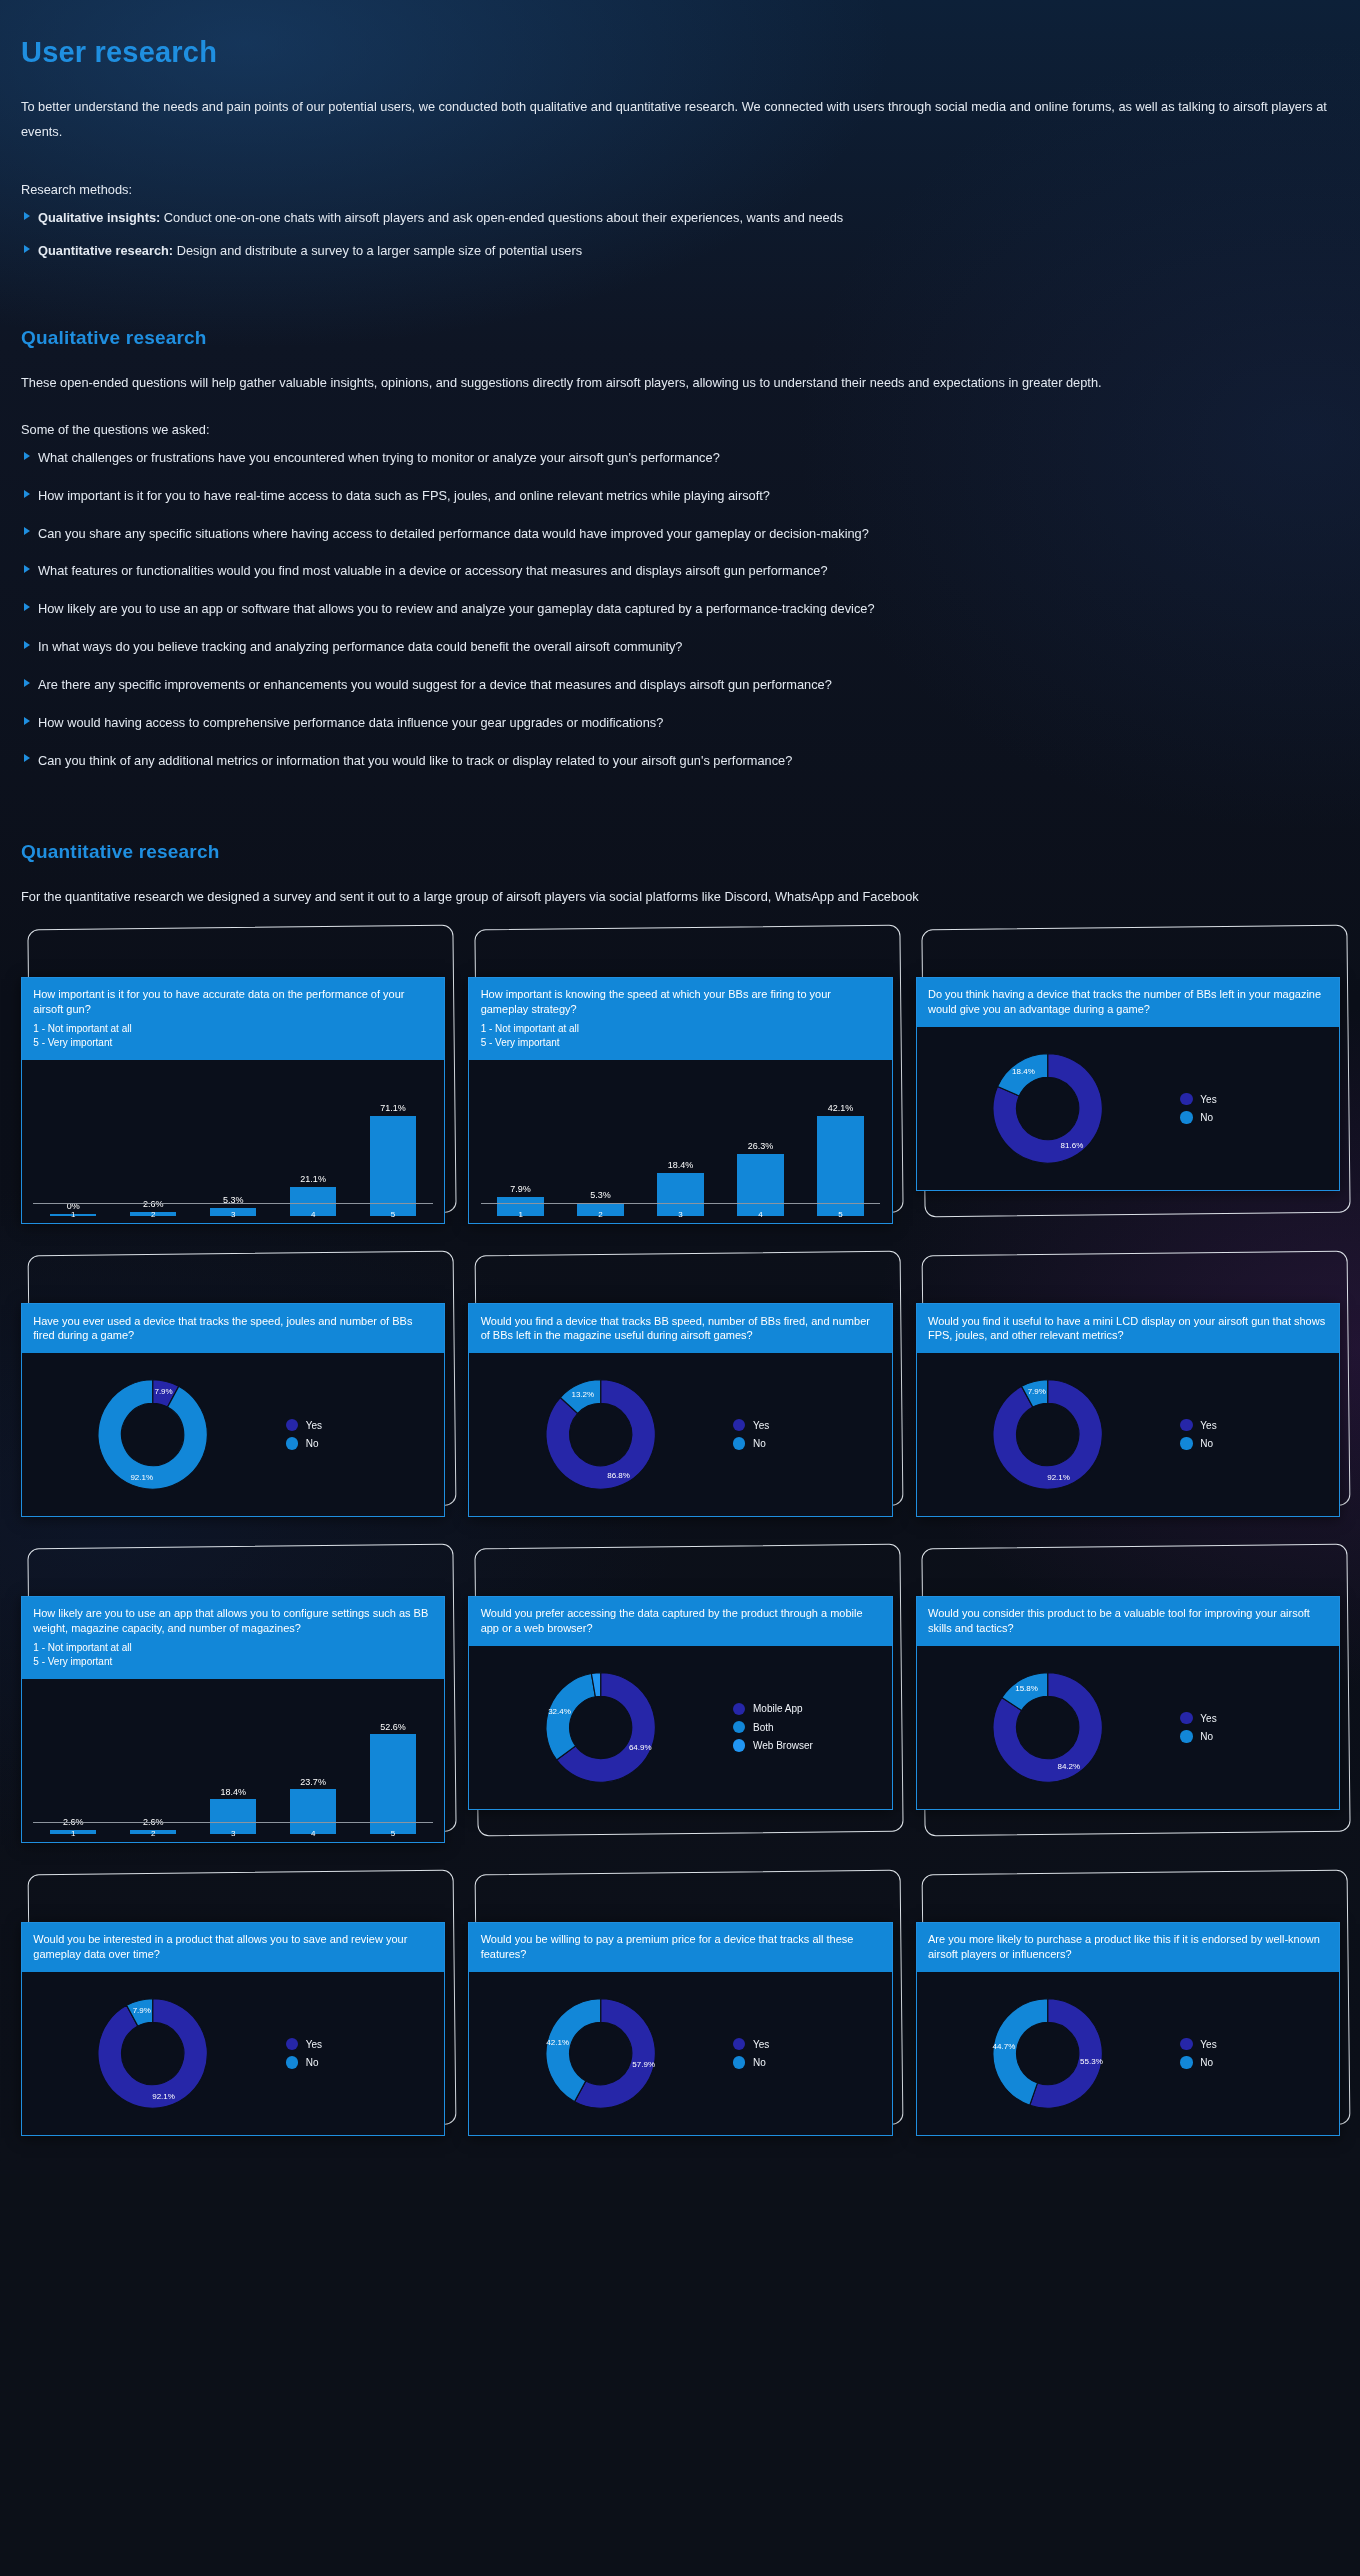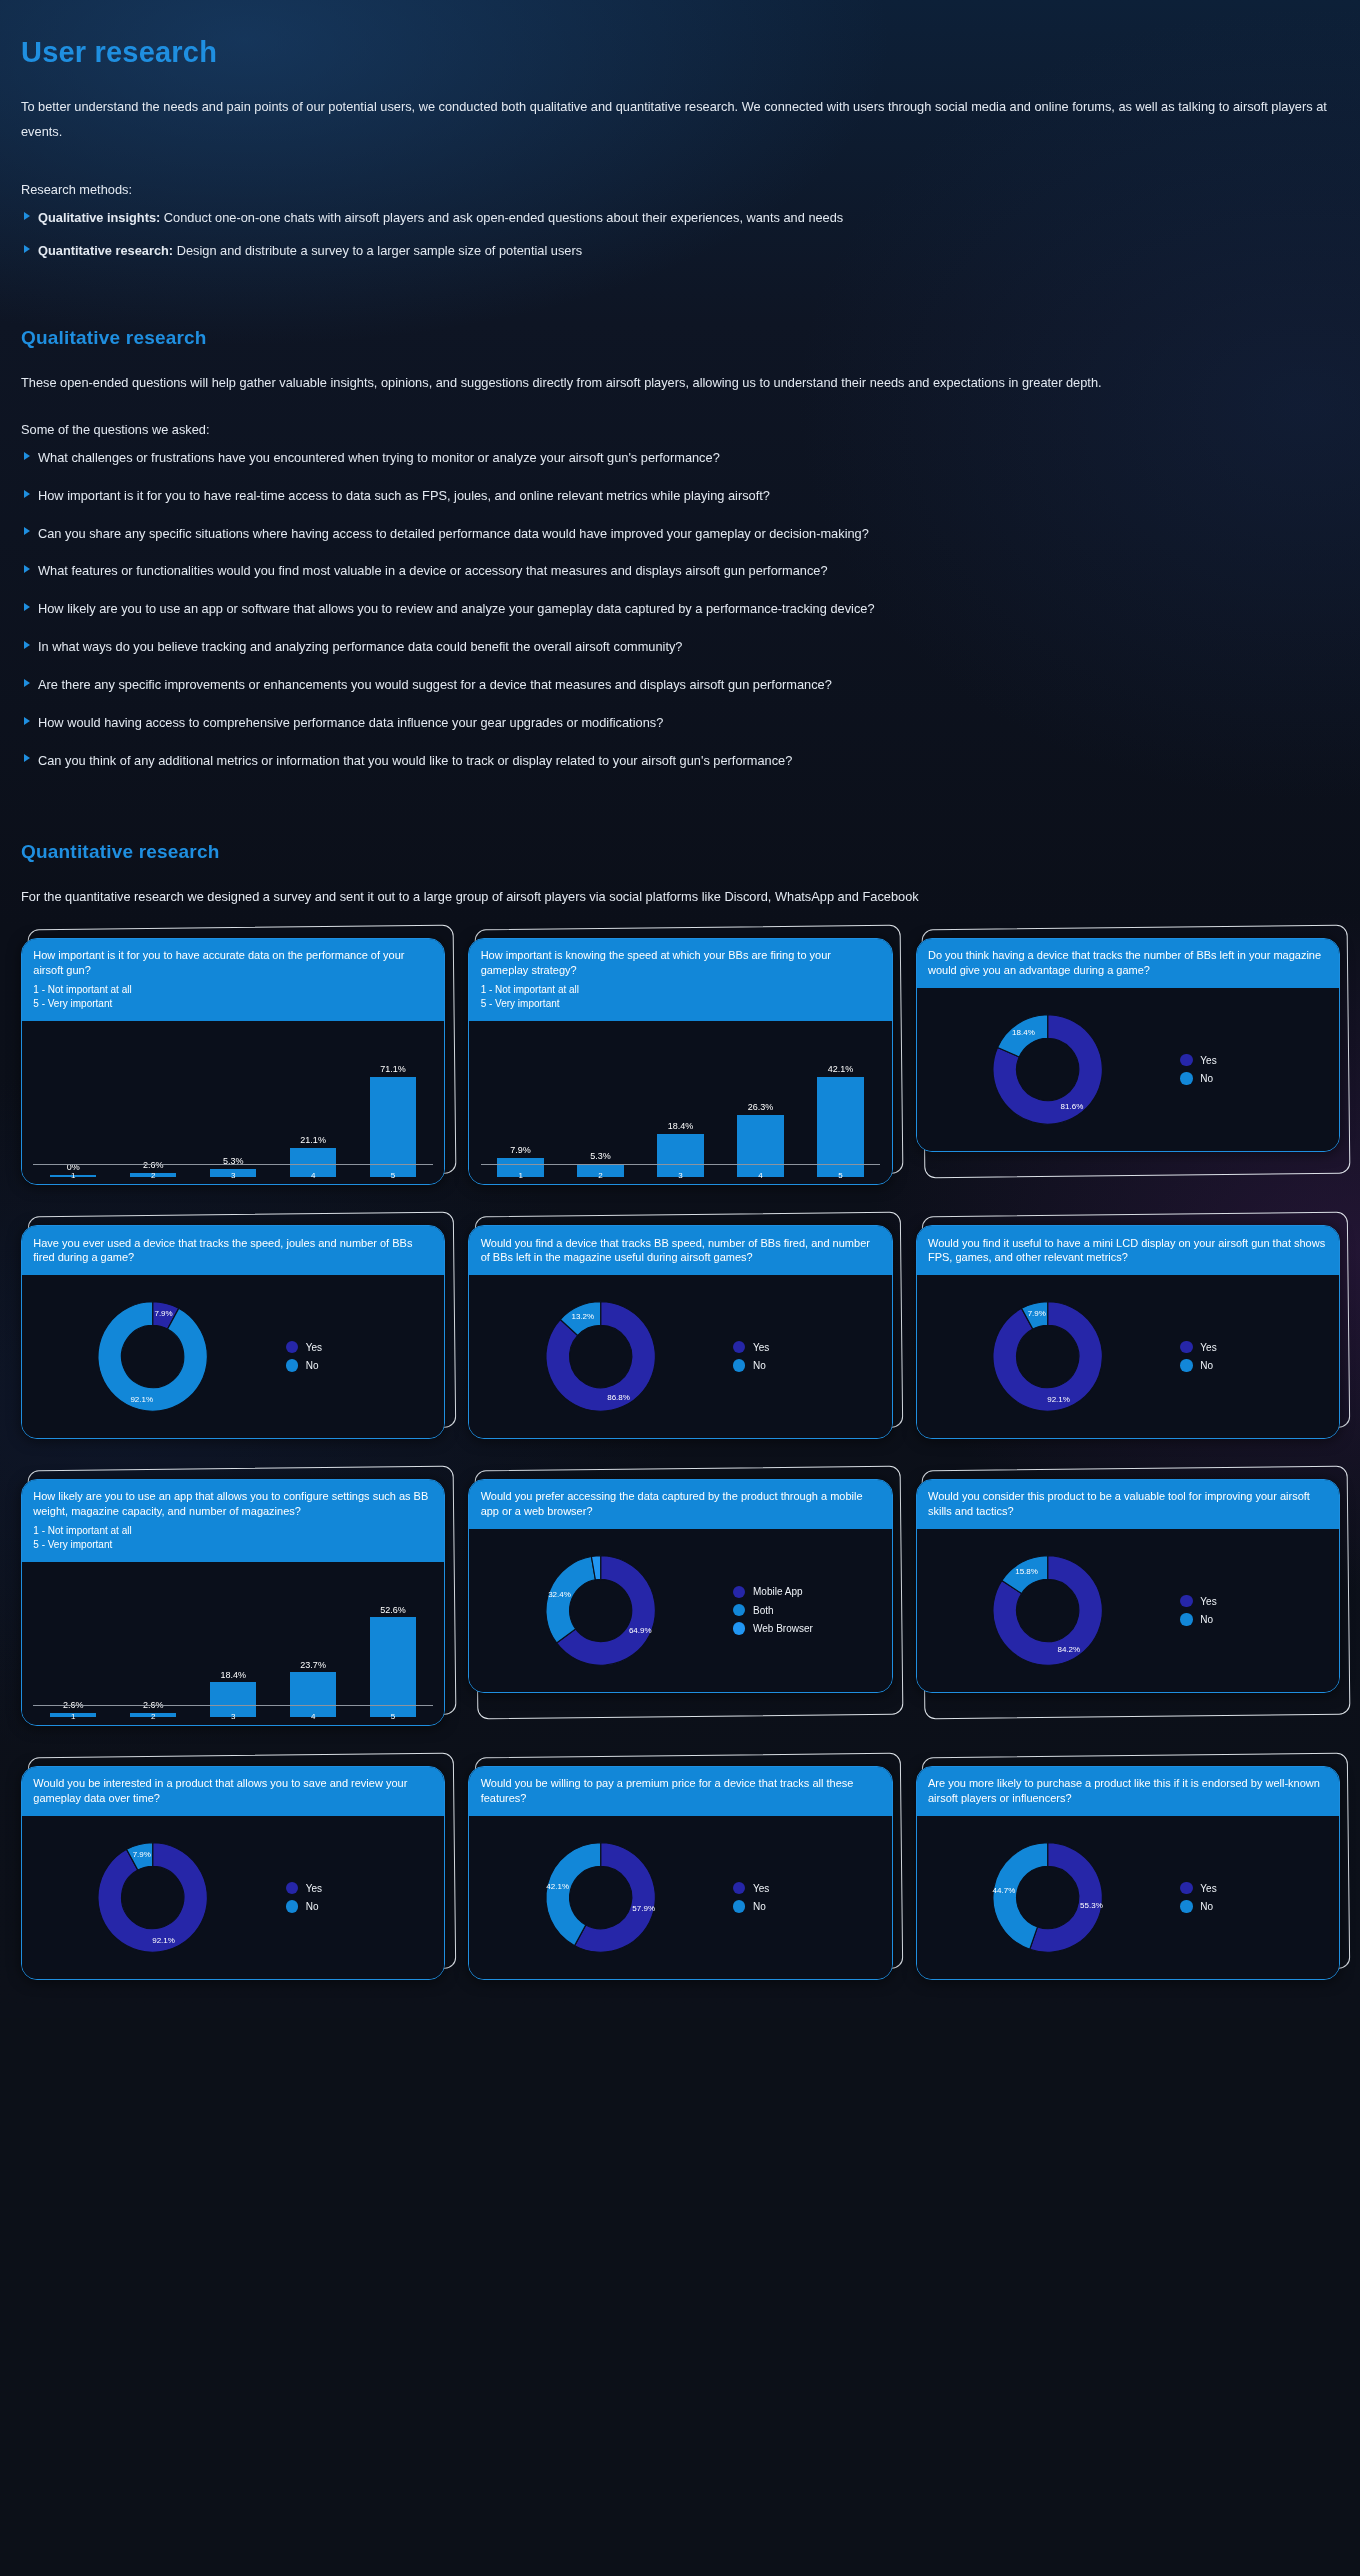--- a/index.html
+++ b/index.html
@@ -95,24 +95,25 @@
     border-radius: 11.3px;
     transform: rotate(-0.65deg);
     z-index: 0;
     opacity: .92;
   }
 
   .card {
     position: relative;
     z-index: 1;
     border: 1.4px solid #1f8fe0;
-    border-radius: 16px;
+    border-radius: 0;
     overflow: hidden;
     background: #0a0f1b;
     box-shadow: 0 1.9px 13.2px rgba(0,0,0,.5);
+    margin-top: 39px;
   }
 
   .card-head {
     background: #1287d8;
     padding: 9.4px 11.3px 10.4px 11.3px;
     color: #ffffff;
   }
   .card-q {
     font-size: 11px;
     line-height: 1.32;
@@ -438,21 +439,21 @@
                   <span>No</span>
                 </div>
               </div>
             </div>
           </div>
         </div>
       </div>
       <div class="card-wrap">
         <div class="card">
           <div class="card-head">
-            <div class="card-q">Would you find it useful to have a mini LCD display on your airsoft gun that shows FPS, games, and other relevant metrics?</div>
+            <div class="card-q">Would you find it useful to have a mini LCD display on your airsoft gun that shows FPS, joules, and other relevant metrics?</div>
           </div>
           <div class="card-body">
             <div class="donut-body">
               <div class="donut-zone">
                 <svg viewBox="0 0 170 160" width="161" height="151">
                   <path d="M82,22A58,58 0 1 1 54.37818418725951,28.999654008947743L66.284139278958,50.982561763711644A33,33 0 1 0 82,47Z" fill="#2626a8" stroke="#0a0f1b" stroke-width="1.2"></path>
                   <text x="93.54535124604405" y="128.5599041329706" text-anchor="middle" class="slice-label">92.1%</text>
                   <path d="M54.37818418725951,28.999654008947743A58,58 0 0 1 81.99999999999999,22L82,47A33,33 0 0 0 66.284139278958,50.982561763711644Z" fill="#1287d8" stroke="#0a0f1b" stroke-width="1.2"></path>
                   <text x="70.45464875395592" y="37.44009586702943" text-anchor="middle" class="slice-label">7.9%</text>
                 </svg>

